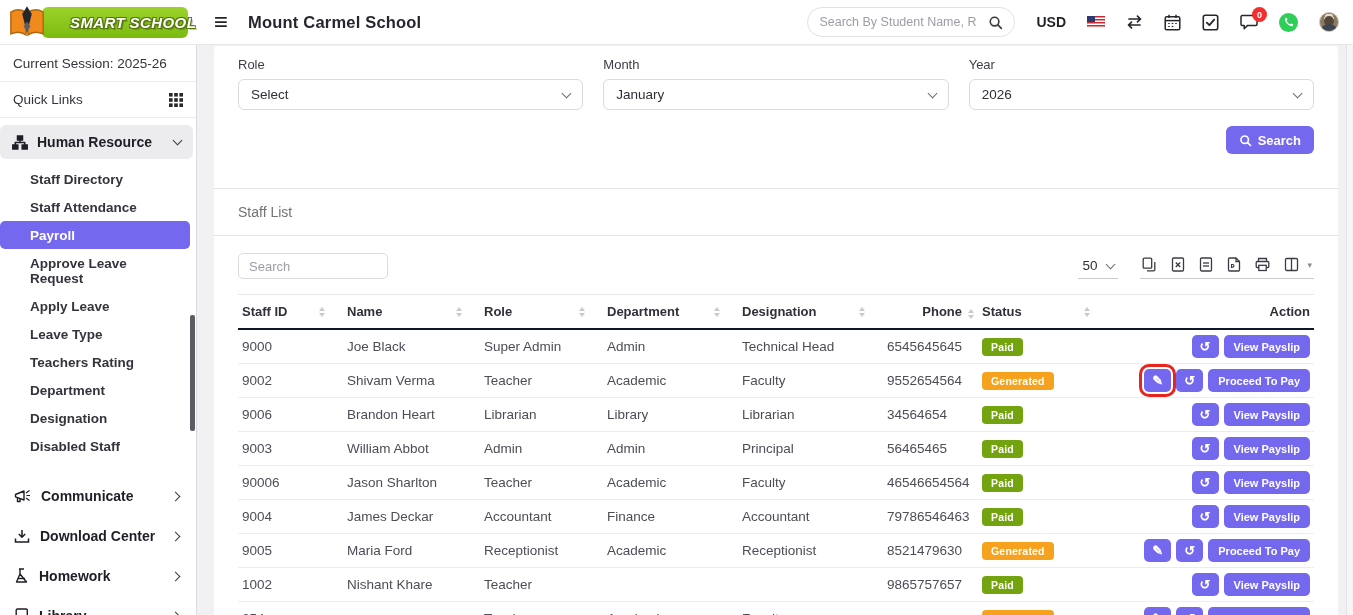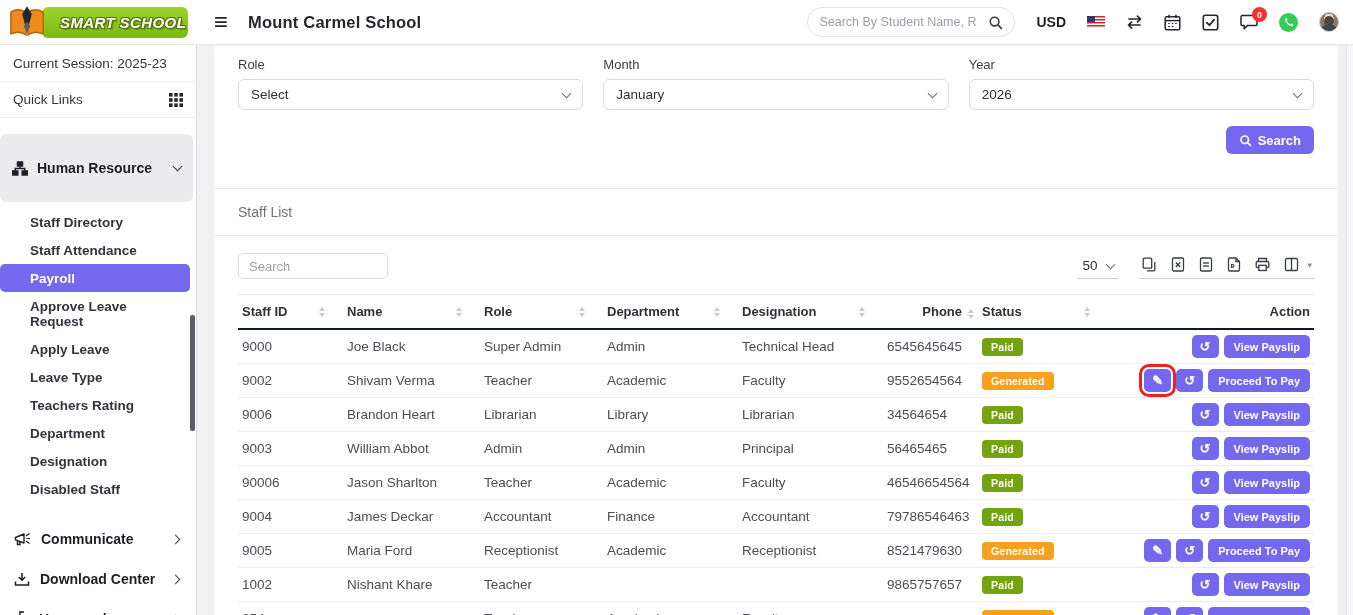--- a/index.html
+++ b/index.html
@@ -7,21 +7,21 @@
     --logo-green:#8cc820; --logo-orange:#f08a1d;
     --ink:#2c2d35; --body:#4c4d57; --muted:#8a8d96; --line:#ebecef; --panel-line:#e3e4e9;
   }
   *{box-sizing:border-box;margin:0;padding:0;font-family:"Liberation Sans",sans-serif;}
   html,body{width:1353px;height:615px;overflow:hidden;background:#f1f1f4;}
   body{font-size:13.5px;color:var(--body);}
 
   
   .topbar{height:45px;background:#fff;border-bottom:1px solid #e7e7ea;display:flex;align-items:center;padding:0 14px 0 8px;position:relative;z-index:5;}
   .logo-wrap{position:relative;width:180px;height:33px;flex:none;}
-  .logo-pill{position:absolute;left:34px;right:0;top:1px;bottom:1px;background:linear-gradient(#9bd32b,#7cba10);border-radius:6px;display:flex;align-items:center;padding-left:18px;}
+  .logo-pill{position:absolute;left:34px;right:0;top:1px;bottom:1px;background:linear-gradient(#9bd32b,#7cba10);border-radius:6px;display:flex;align-items:center;padding-left:28px;}
   .logo-text{color:#fff;font-weight:bold;font-style:italic;font-size:15px;letter-spacing:.4px;text-shadow:1px 1px 0 #55770a,-1px -1px 0 #55770a,1px -1px 0 #55770a,-1px 1px 0 #55770a,2px 2px 1px rgba(0,0,0,.25);white-space:nowrap;}
   .logo-book{position:absolute;left:0;top:-2px;}
   .hamburger{margin-left:26px;font-size:24px;font-weight:bold;color:#23242a;line-height:1;cursor:pointer;}
   .school-title{margin-left:20px;font-size:16.5px;font-weight:bold;color:#26272e;letter-spacing:.2px;}
   .top-right{margin-left:auto;display:flex;align-items:center;gap:21px;}
   .search-pill{display:flex;align-items:center;width:208px;height:30px;border:1px solid #e1e2e7;border-radius:16px;padding:0 11px;background:#fff;}
   .search-pill input{border:none;outline:none;flex:1;font-size:12.5px;color:#b91c1c;min-width:0;background:transparent;}
   .search-pill input::placeholder{color:#9b9ea7;}
   .usd{font-size:14px;font-weight:bold;color:#1f2127;}
   .tool-ic{display:flex;align-items:center;color:#26272e;cursor:pointer;position:relative;}
@@ -33,21 +33,21 @@
 
   
   .shell{display:flex;height:570px;}
   .sidebar{width:197px;background:#fff;border-right:1px solid #dcdce0;flex:none;position:relative;overflow:hidden;}
   .main{flex:1;position:relative;overflow:hidden;padding:1px 15px 0 17px;}
   .page-scrollbar{position:absolute;right:0;top:0;bottom:0;width:7px;background:#f6f6f8;border-left:1px solid #e4e4e8;}
 
   
   .session{padding:11px 13px 10px;font-size:13.5px;color:#33343c;border-bottom:1px solid #ededf0;}
   .quick-links{padding:10px 13px;font-size:13.5px;color:#33343c;border-bottom:1px solid #ededf0;display:flex;align-items:center;justify-content:space-between;cursor:pointer;}
-  .hr-parent{margin:16px 3px 6px 0;background:#ececef;border-radius:6px;padding:26px 12px;display:flex;align-items:center;gap:9px;font-weight:bold;color:#1e1f26;font-size:14px;cursor:pointer;}
+  .hr-parent{margin:7px 3px 6px 0;background:#ececef;border-radius:6px;padding:9px 12px;display:flex;align-items:center;gap:9px;font-weight:bold;color:#1e1f26;font-size:14px;cursor:pointer;}
   .hr-parent .chev{margin-left:auto;}
   .chev{width:7px;height:7px;border-right:1.8px solid #3a3b42;border-bottom:1.8px solid #3a3b42;display:inline-block;flex:none;}
   .chev.down{transform:rotate(45deg);margin-top:-3px;}
   .chev.right{transform:rotate(-45deg);}
   .hr-item{padding:6.5px 10px 6.5px 30px;font-size:13.5px;color:#33343c;cursor:pointer;margin:0 6px 0 0;border-radius:5px;font-weight:bold;}
   .hr-item.active{background:var(--accent);color:#fff;}
   .side-sections{margin-top:16px;}
   .side-section{display:flex;align-items:center;gap:10px;padding:12px 14px;font-weight:bold;font-size:14px;color:#1e1f26;cursor:pointer;}
   .side-section svg{flex:none;}
   .side-section .chev{margin-left:auto;margin-right:3px;}
@@ -181,21 +181,21 @@
           </svg>
       </span>
     </span>
     <span class="avatar"></span>
   </div>
 </div>
 
 <div class="shell">
 
   <div class="sidebar">
-    <div class="session">Current Session: 2025-23</div>
+    <div class="session">Current Session: 2025-26</div>
     <div class="quick-links">
       <span>Quick Links</span>
       <span>
         <svg width="14" height="14" viewBox="0 0 14 14" fill="#26272e">
             <rect x="0" y="0" width="3.6" height="3.6"></rect>
             <rect x="5.2" y="0" width="3.6" height="3.6"></rect>
             <rect x="10.4" y="0" width="3.6" height="3.6"></rect>
             <rect x="0" y="5.2" width="3.6" height="3.6"></rect>
             <rect x="5.2" y="5.2" width="3.6" height="3.6"></rect>
             <rect x="10.4" y="5.2" width="3.6" height="3.6"></rect>

